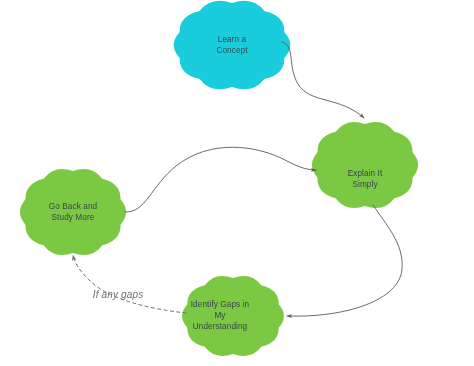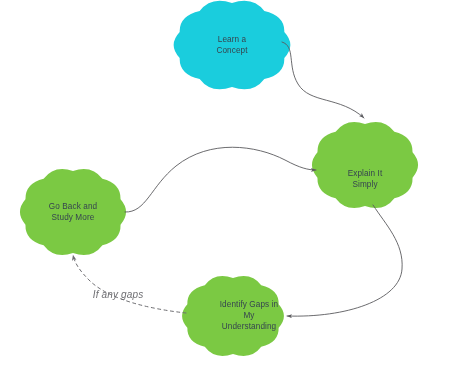--- a/index.html
+++ b/index.html
@@ -81,21 +81,21 @@
         <path d="M186,313 C150,309 110,300 90,281 C80,271 75,264 73,255" fill="none" stroke="#6e6e72" stroke-width="1" stroke-linecap="round" stroke-dasharray="3,3.4" marker-end="url(#arrow-dashed)"></path>
         <path d="M125,212 C146,213 151,186 176,166 C210,139 256,145 285,160 C300,168 308,170 316,170" fill="none" stroke="#5a5a5e" stroke-width="0.9" stroke-linecap="round" marker-end="url(#arrow-solid)"></path>
       </g>
   </svg>
 
   <div id="labels-layer">
       <div class="node-label" style="left: 232px; top: 45px; color: rgb(54, 69, 79);">Learn a
 Concept</div>
       <div class="node-label" style="left: 365px; top: 179px; color: rgb(54, 69, 79);">Explain It
 Simply</div>
-      <div class="node-label" style="left: 249px; top: 316px; color: rgb(54, 69, 79);">Identify Gaps in
+      <div class="node-label" style="left: 220px; top: 316px; color: rgb(54, 69, 79);">Identify Gaps in
 My
 Understanding</div>
       <div class="node-label" style="left: 73px; top: 212px; color: rgb(54, 69, 79);">Go Back and
 Study More</div>
       <div class="edge-label" style="left: 118px; top: 294px; color: rgb(110, 110, 114);">If any gaps</div>
     </div>
 
 
 </div>
 

